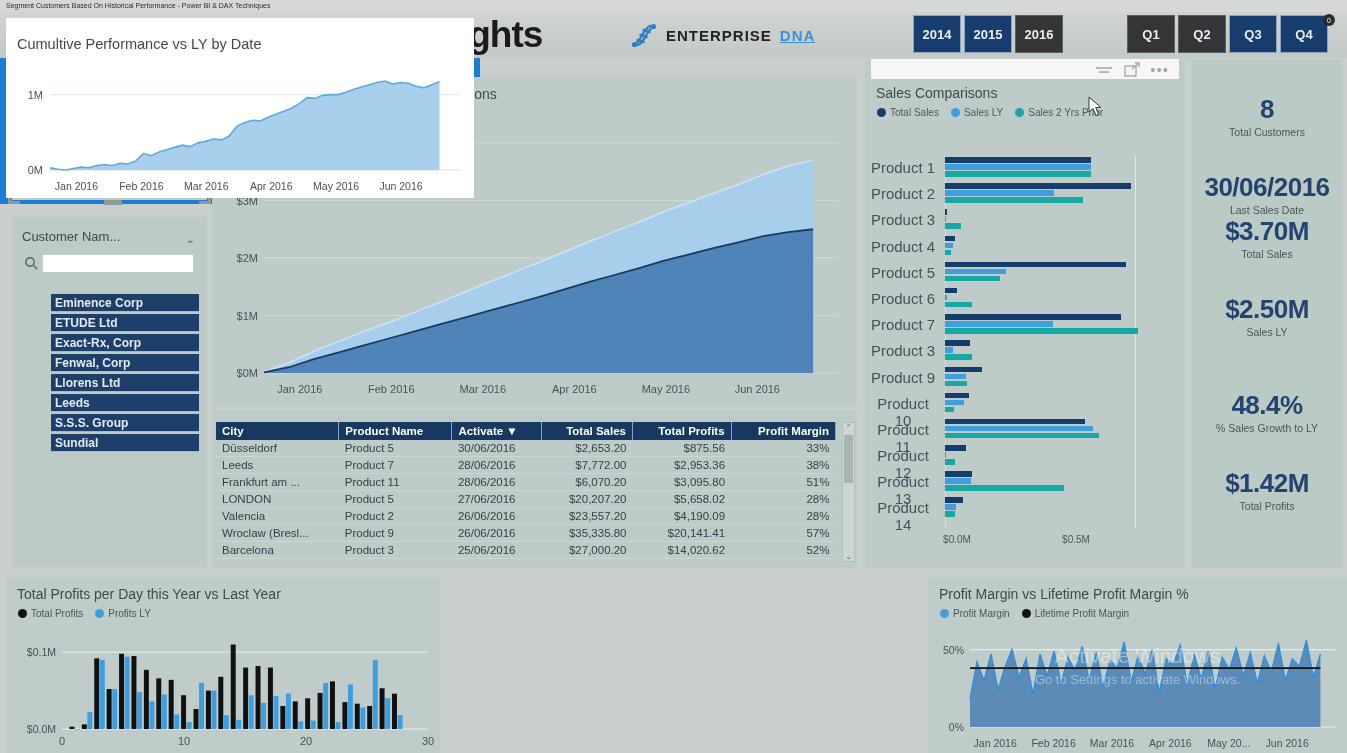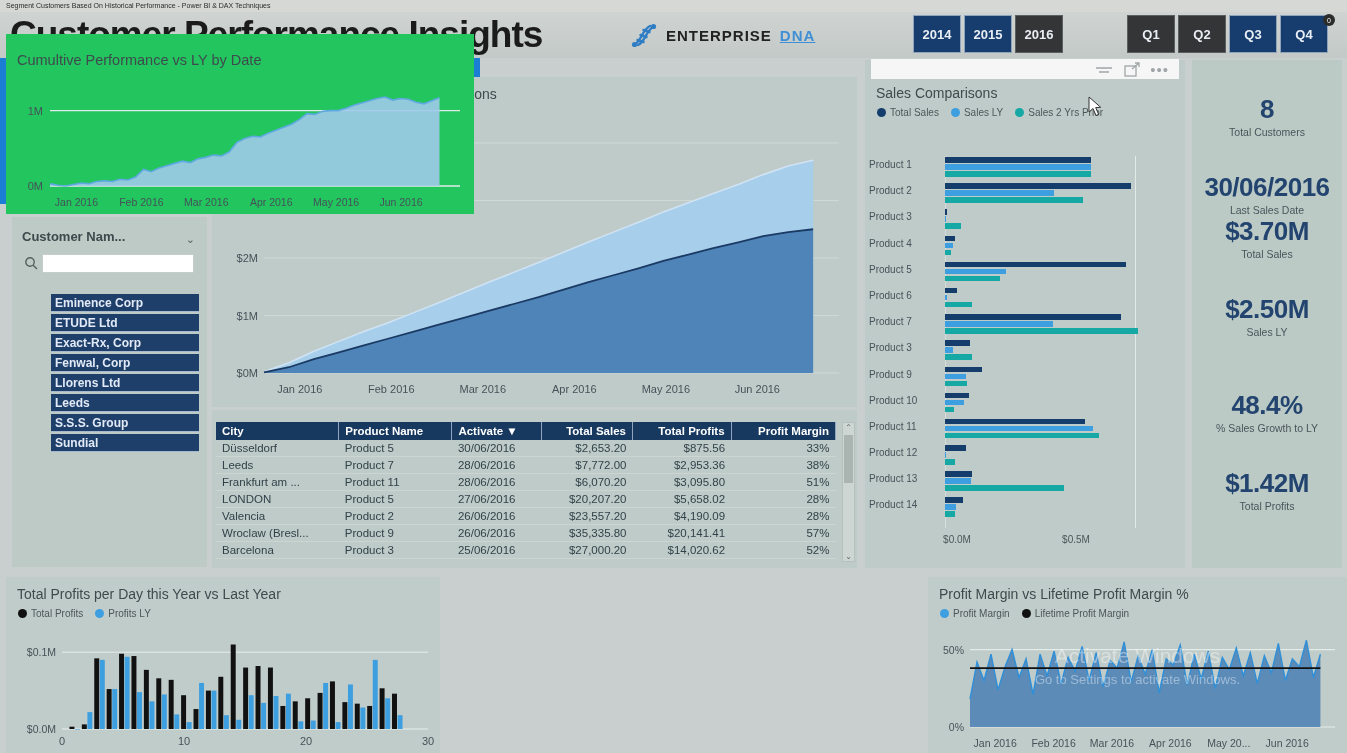--- a/index.html
+++ b/index.html
@@ -76,21 +76,21 @@
     color:#dfe8f5; font-size:12.5px; font-weight:bold;
     display:flex; align-items:center; padding-left:6px;
     border-bottom:1px solid #9fb2c9;
   }
   .checkbox{
     position:absolute; left:10px; width:13px;height:13px;background:#232323;
     border:1px solid #5a5a5a;
   }
 
   #slicer-cust{ left:12px; top:205px; width:195px; height:350px; background:#bdcac6;}
-  .cust-title{ font-size:13px; color:#3d484b; padding:12px 0 0 10px;font-weight:bold;}
+  .cust-title{ font-size:13px; color:#3d484b; padding:12px 0 0 10px;}
   .chev{ position:absolute; right:12px; top:16px; font-size:11px; color:#5a6366;}
   .searchrow{ position:absolute; left:12px; top:36px; width:172px; height:20px; display:flex; align-items:center; gap:4px;}
   .searchbox{ width:152px; height:19px; background:#fff; border:1px solid #c6cecb;}
   .cpill{
     margin:0 8px 2px 39px; height:18px; background:#1f3f6b;
     color:#e2eaf6; font-size:12px; font-weight:bold;
     display:flex; align-items:center; padding-left:4px;
     border-bottom:1px solid #a6b8cd;
   }
 
@@ -119,36 +119,36 @@
 
   
   #v-salescomp{ left:865px; top:48px; width:320px; height:508px; background:#bfcbc8;}
   #v-salescomp .vhdr{
     position:absolute; left:6px; top:-1px; width:308px; height:20px;
     background:#f6f6f6; display:flex; align-items:center; justify-content:flex-end;
     gap:10px; padding-right:10px;
   }
   .barrow{ position:relative; height:26.2px; }
   .barlabel{
-    position:absolute; left:0; top:3px; width:68px; text-align:left;
-    font-size:10px; color:#46525a;
+    position:absolute; left:0; top:3px; width:68px; text-align:center;
+    font-size:15px; color:#46525a;
   }
   .bars{ position:absolute; left:76px; top:1px; }
   .bar{ height:5.5px; margin-bottom:1.5px;}
 
   
   #v-kpi{ left:1192px; top:48px; width:150px; height:508px; background:#bccac6;}
   .kpi{ text-align:center; }
   .kpi .val{ font-size:26px; color:#22446f; font-weight:bold; letter-spacing:-.5px;}
   .kpi .lbl{ font-size:10.5px; color:#4a555a; margin-top:1px;}
 
   
   #v-profitday{ left:6px; top:565px; width:434px; height:176px; background:#c0ccc9;}
   #v-cumperf{  left:444px; top:561px; width:480px; height:192px; background:#1a7fd4; padding:6px;}
-  #v-cumperf .inner{ width:100%; height:100%; background:#22c55e; position:relative;margin-top:16px;}
+  #v-cumperf .inner{ width:100%; height:100%; background:#ffffff; position:relative;}
   #v-margin{   left:928px; top:565px; width:419px; height:176px; background:#c0ccc9;}
 
   .axlbl{ font-size:10px; fill:#4b565b;}
   .cursor{ position:absolute; left:1088px; top:84px; }
   .notif{ position:absolute; right:12px; top:2px; width:12px;height:12px;border-radius:50%;background:#2c2c2c;color:#fff;font-size:7px;display:flex;align-items:center;justify-content:center;}
   .watermark{
     position:absolute; left:0; top:0; width:100%; height:100%;
     display:flex; flex-direction:column; align-items:center; justify-content:center;
     color:rgba(255,255,255,.40); pointer-events:none;
   }

